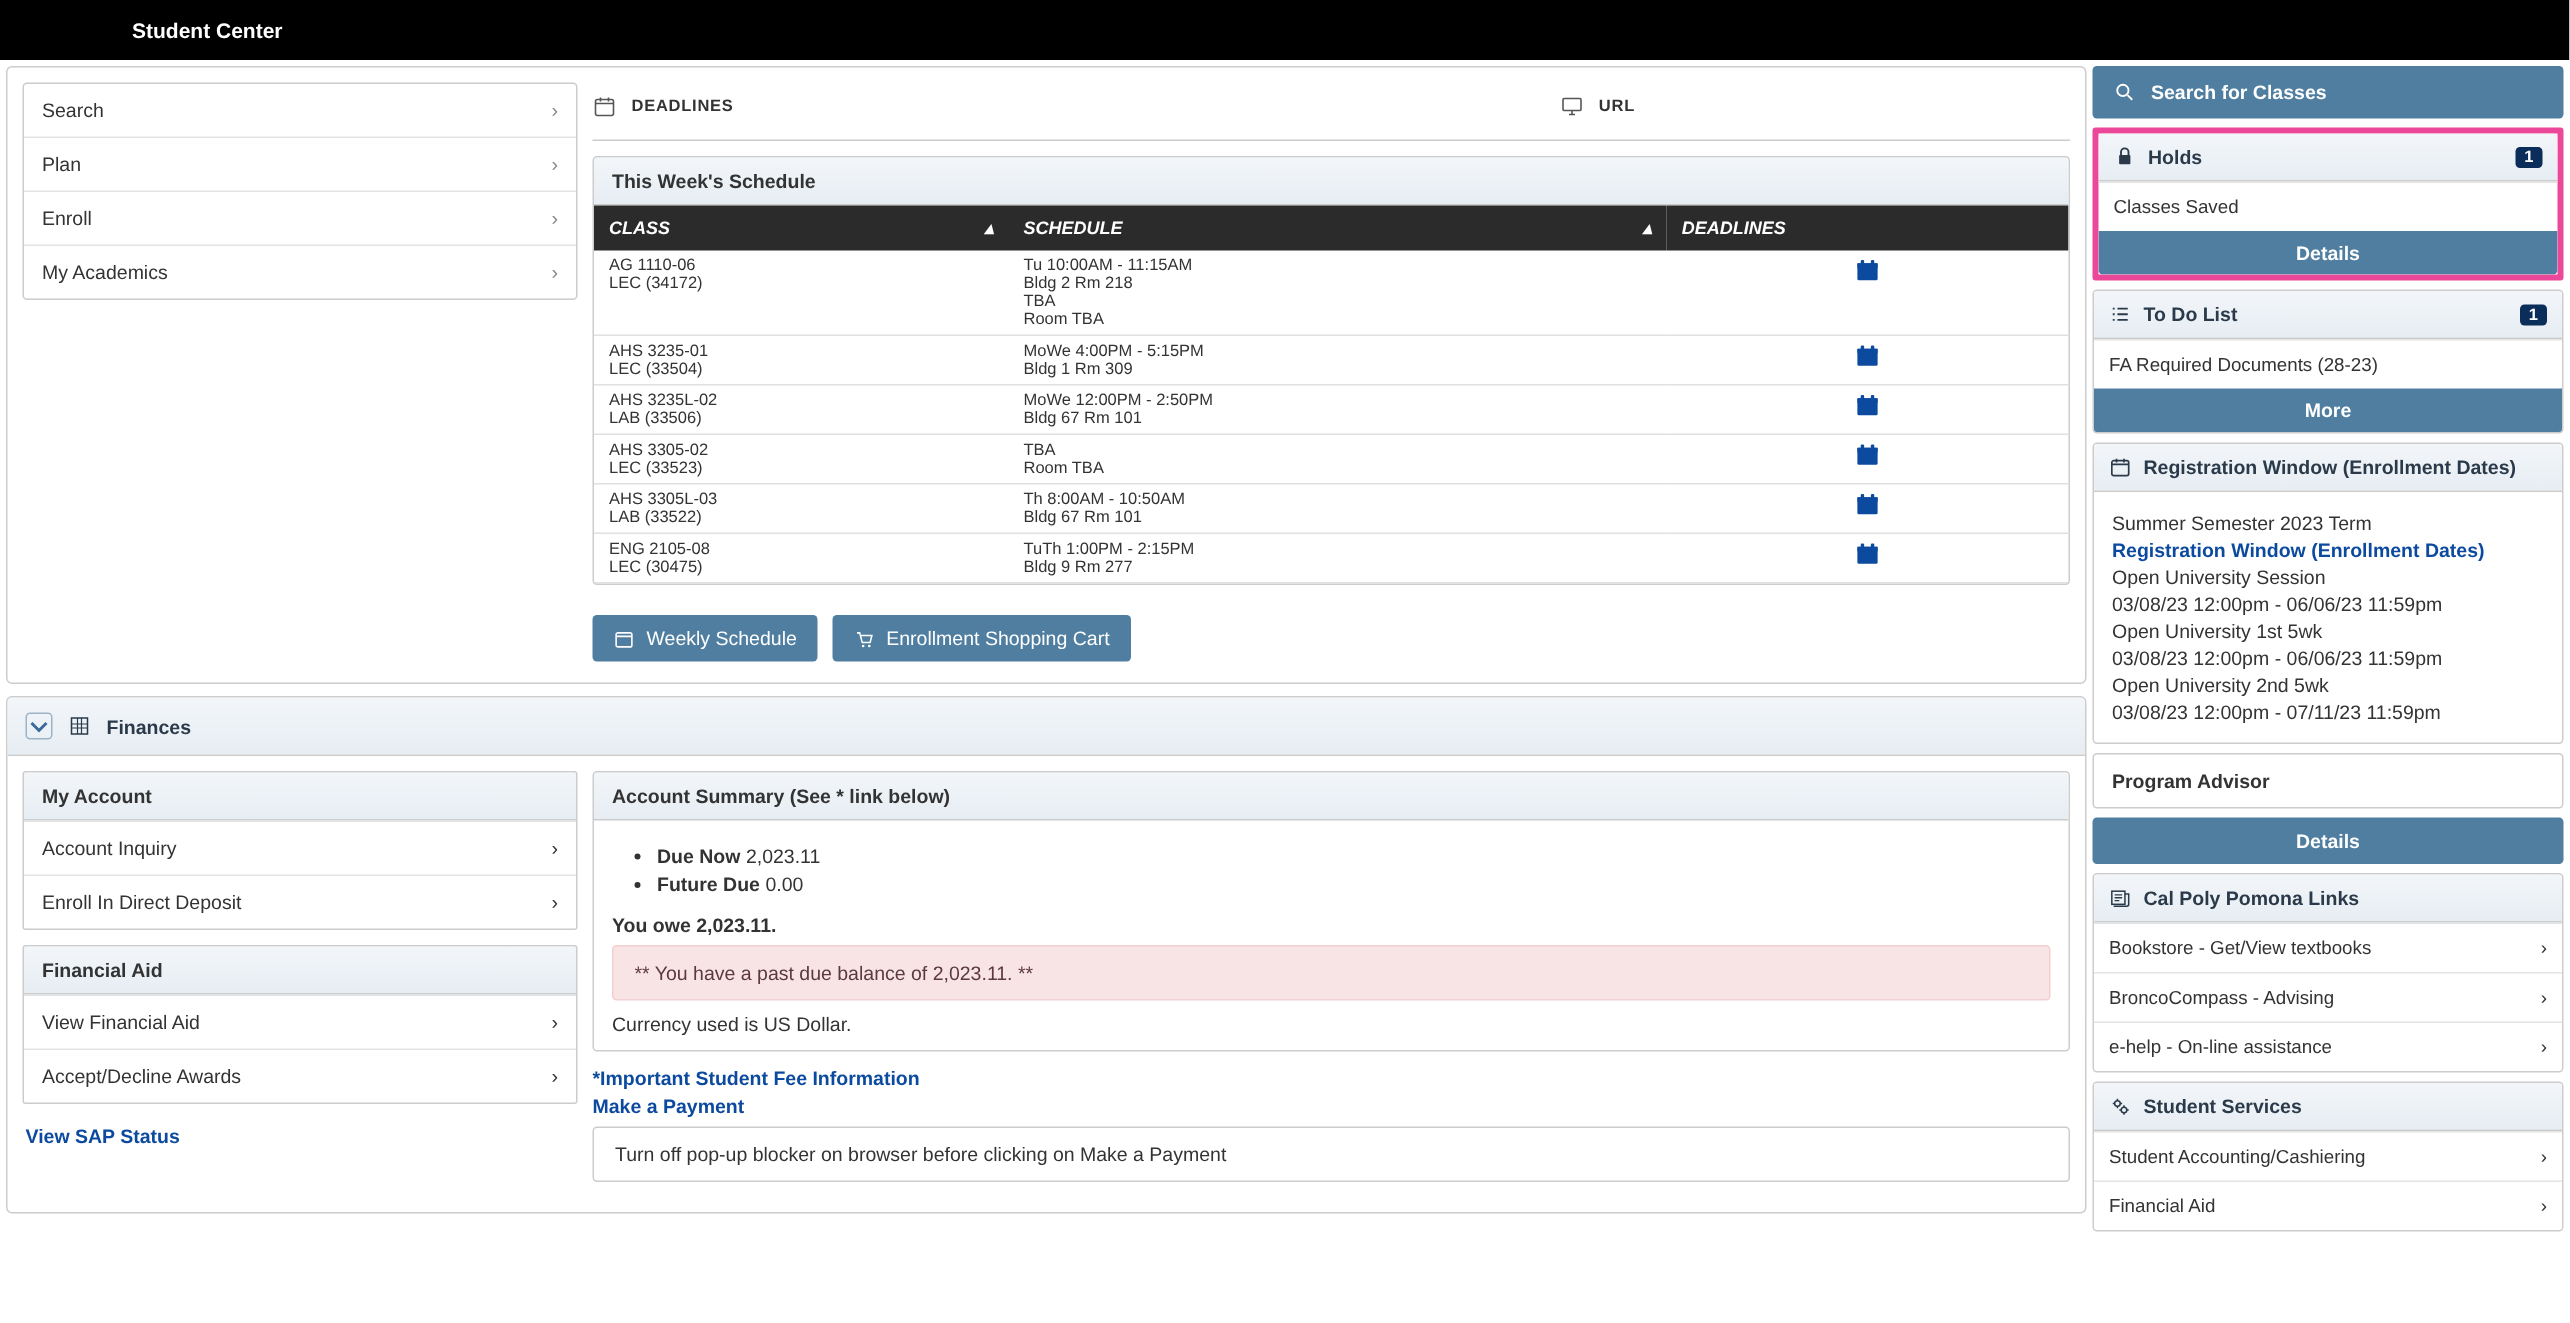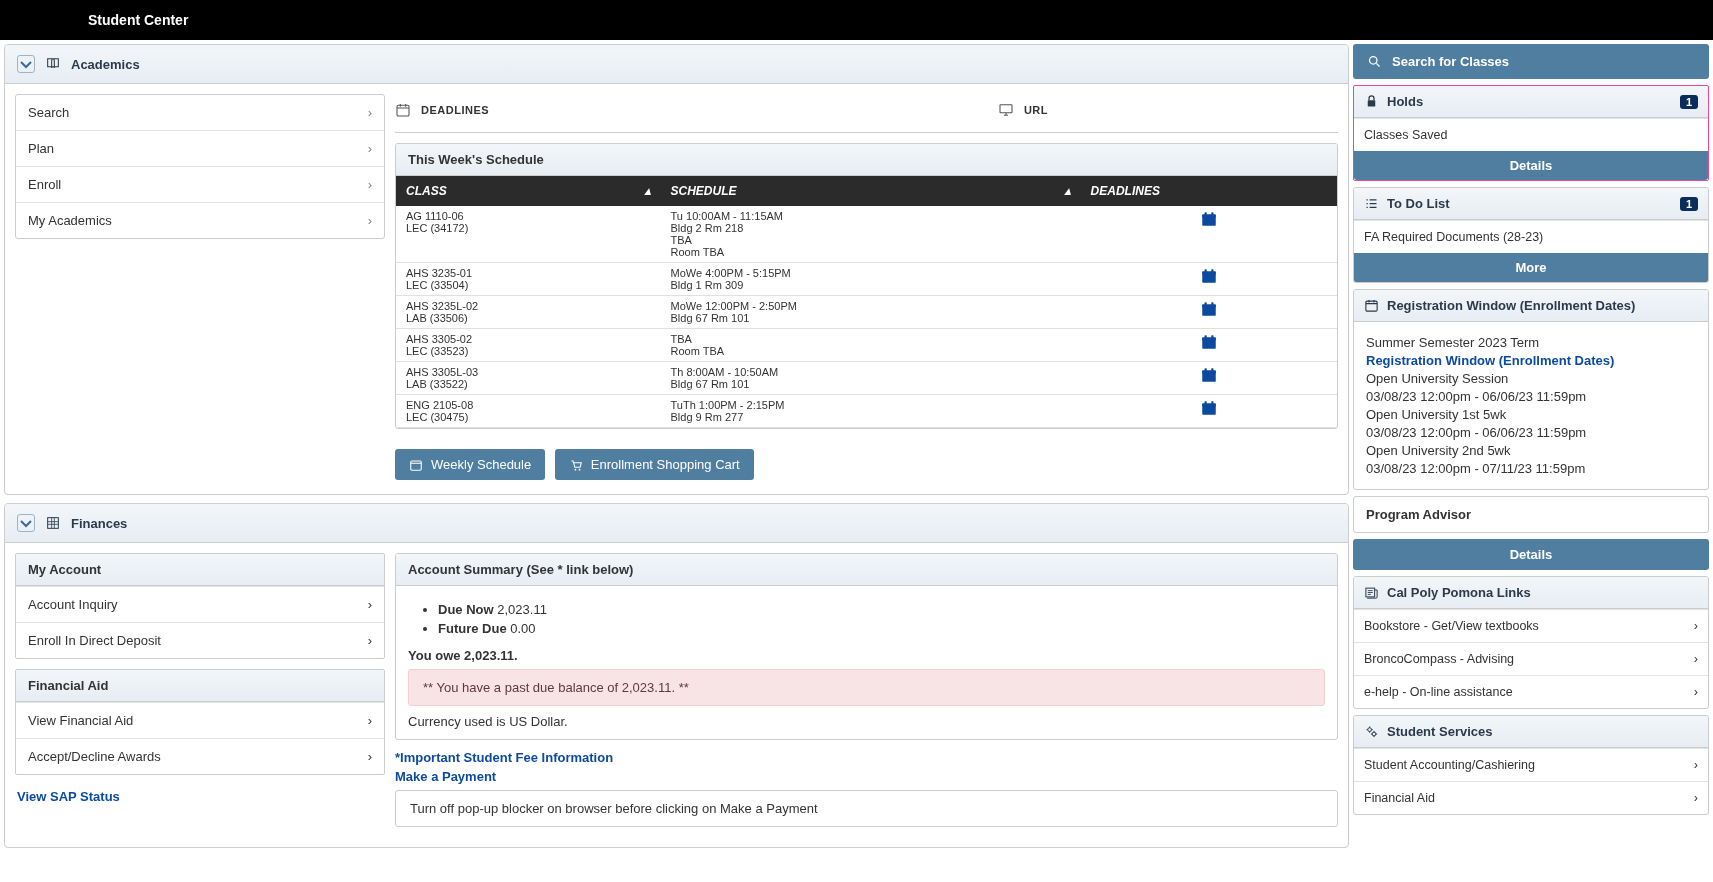--- a/index.html
+++ b/index.html
@@ -1,20 +1,20 @@
 <!DOCTYPE html>
 <html><head>
 <meta charset="utf-8">
 <style>
   * { box-sizing: border-box; margin: 0; padding: 0; }
   body { font-family: Arial, Helvetica, sans-serif; font-size: 13px; color: #333; background: #fff; }
   .topbar { background: #000; color: #fff; padding: 12px 0 12px 88px; font-weight: bold; font-size: 14px; }
   .page { display: flex; padding: 4px; gap: 4px; align-items: flex-start; }
   .main-col { flex: 1; display: flex; flex-direction: column; gap: 8px; }
-  .side-col { width: 356px; display: flex; flex-direction: column; gap: 6px; }
+  .side-col { width: 314px; display: flex; flex-direction: column; gap: 6px; }
 
   .panel { border: 1px solid #ccc; border-radius: 4px; overflow: hidden; background: #fff; }
   .panel-hdr { background: linear-gradient(#f3f6f9,#e6edf3); border-bottom: 1px solid #ccc; padding: 10px 12px; font-weight: bold; display: flex; align-items: center; gap: 10px; color: #2a3a4a; }
   .panel-hdr .chev { width:18px; height:18px; border:1px solid #9db3c6; border-radius:3px; display:inline-flex; align-items:center; justify-content:center; color:#3a6a9a; cursor:pointer; }
   .panel-hdr svg { width:16px; height:16px; }
   .panel-body { display: flex; gap: 10px; padding: 10px; align-items: flex-start; }
 
   .leftnav { width: 370px; border:1px solid #ccc; border-radius:3px; overflow:hidden; }
   .leftnav .row { padding:10px 12px; border-top:1px solid #e3e3e3; display:flex; justify-content:space-between; align-items:center; cursor:pointer; }
   .leftnav .row:first-child { border-top:none; }
@@ -42,21 +42,21 @@
   .side-btn { background:#4f7ea0; color:#fff; padding:10px 14px; border-radius:3px; display:flex; align-items:center; gap:10px; font-weight:bold; cursor:pointer; }
   .side-btn.full { justify-content:center; padding:8px; font-weight:bold; }
   .side-panel { border:1px solid #ccc; border-radius:3px; overflow:hidden; }
   .side-panel .sp-hdr { background:linear-gradient(#f3f6f9,#e6edf3); padding:8px 10px; border-bottom:1px solid #ccc; font-weight:bold; display:flex; align-items:center; gap:8px; color:#2a3a4a; }
   .side-panel .sp-hdr .badge { margin-left:auto; background:#0b2d5a; color:#fff; border-radius:3px; padding:1px 6px; font-size:11px; }
   .side-panel .sp-row { padding:9px 10px; border-top:1px solid #e3e3e3; display:flex; justify-content:space-between; align-items:center; cursor:pointer; font-size:12.5px; }
   .side-panel .sp-row:first-of-type { border-top:none; }
   .side-panel .sp-body { padding:10px 12px; }
   .side-panel .footer-btn { background:#4f7ea0; color:#fff; text-align:center; padding:7px; cursor:pointer; font-weight:bold; }
 
-  .highlight-red { border:1px solid #ec4899; border-radius:2px; }
+  .highlight-red { border:4px solid #ec4899; border-radius:2px; }
 
   .link { color:#0b4a9e; font-weight:bold; cursor:pointer; }
   .alert-pink { background:#f9e4e5; border:1px solid #f2cfd1; border-radius:3px; padding:10px 14px; margin:6px 0 8px 0; color:#5c3a3c; }
   ul.bullets { list-style:disc; margin:4px 0 4px 30px; }
   ul.bullets li { padding:2px 0; }
   .fin-left { width:370px; }
   .fin-left .group { border:1px solid #ccc; border-radius:2px; margin-bottom:10px; overflow:hidden; }
   .fin-left .group .hdr { background:linear-gradient(#f3f6f9,#e6edf3); padding:8px 12px; font-weight:bold; border-bottom:1px solid #ccc; }
   .fin-left .group .row { padding:10px 12px; border-top:1px solid #e3e3e3; display:flex; justify-content:space-between; align-items:center; cursor:pointer; }
   .fin-left .group .row:first-of-type { border-top:none; }
@@ -69,31 +69,20 @@
 <body>
 
 <div class="topbar">
   <span>Student Center</span>
 </div>
 
 <div class="page">
   <div class="main-col">
 
     <div class="panel">
-      <div class="panel-hdr">
-        <span class="chev">
-          <svg viewBox="0 0 16 16">
-              <path d="M3 6l5 5 5-5" fill="none" stroke="#3a6a9a" stroke-width="2"></path>
-            </svg>
-        </span>
-        <svg viewBox="0 0 24 24" class="icon-sm">
-            <path d="M4 4h7a3 3 0 013 3v11a2 2 0 00-2-2H4V4zm16 0h-7a3 3 0 00-3 3v11a2 2 0 012-2h8V4z" fill="none" stroke="#2a3a4a" stroke-width="1.6"></path>
-          </svg>
-        <span>Academics</span>
-      </div>
       <div class="panel-body">
         <div class="leftnav">
           <div class="row">
               <span>Search</span>
               <span class="chev-r">›</span>
             </div>
           <div class="row">
               <span>Plan</span>
               <span class="chev-r">›</span>
             </div>

